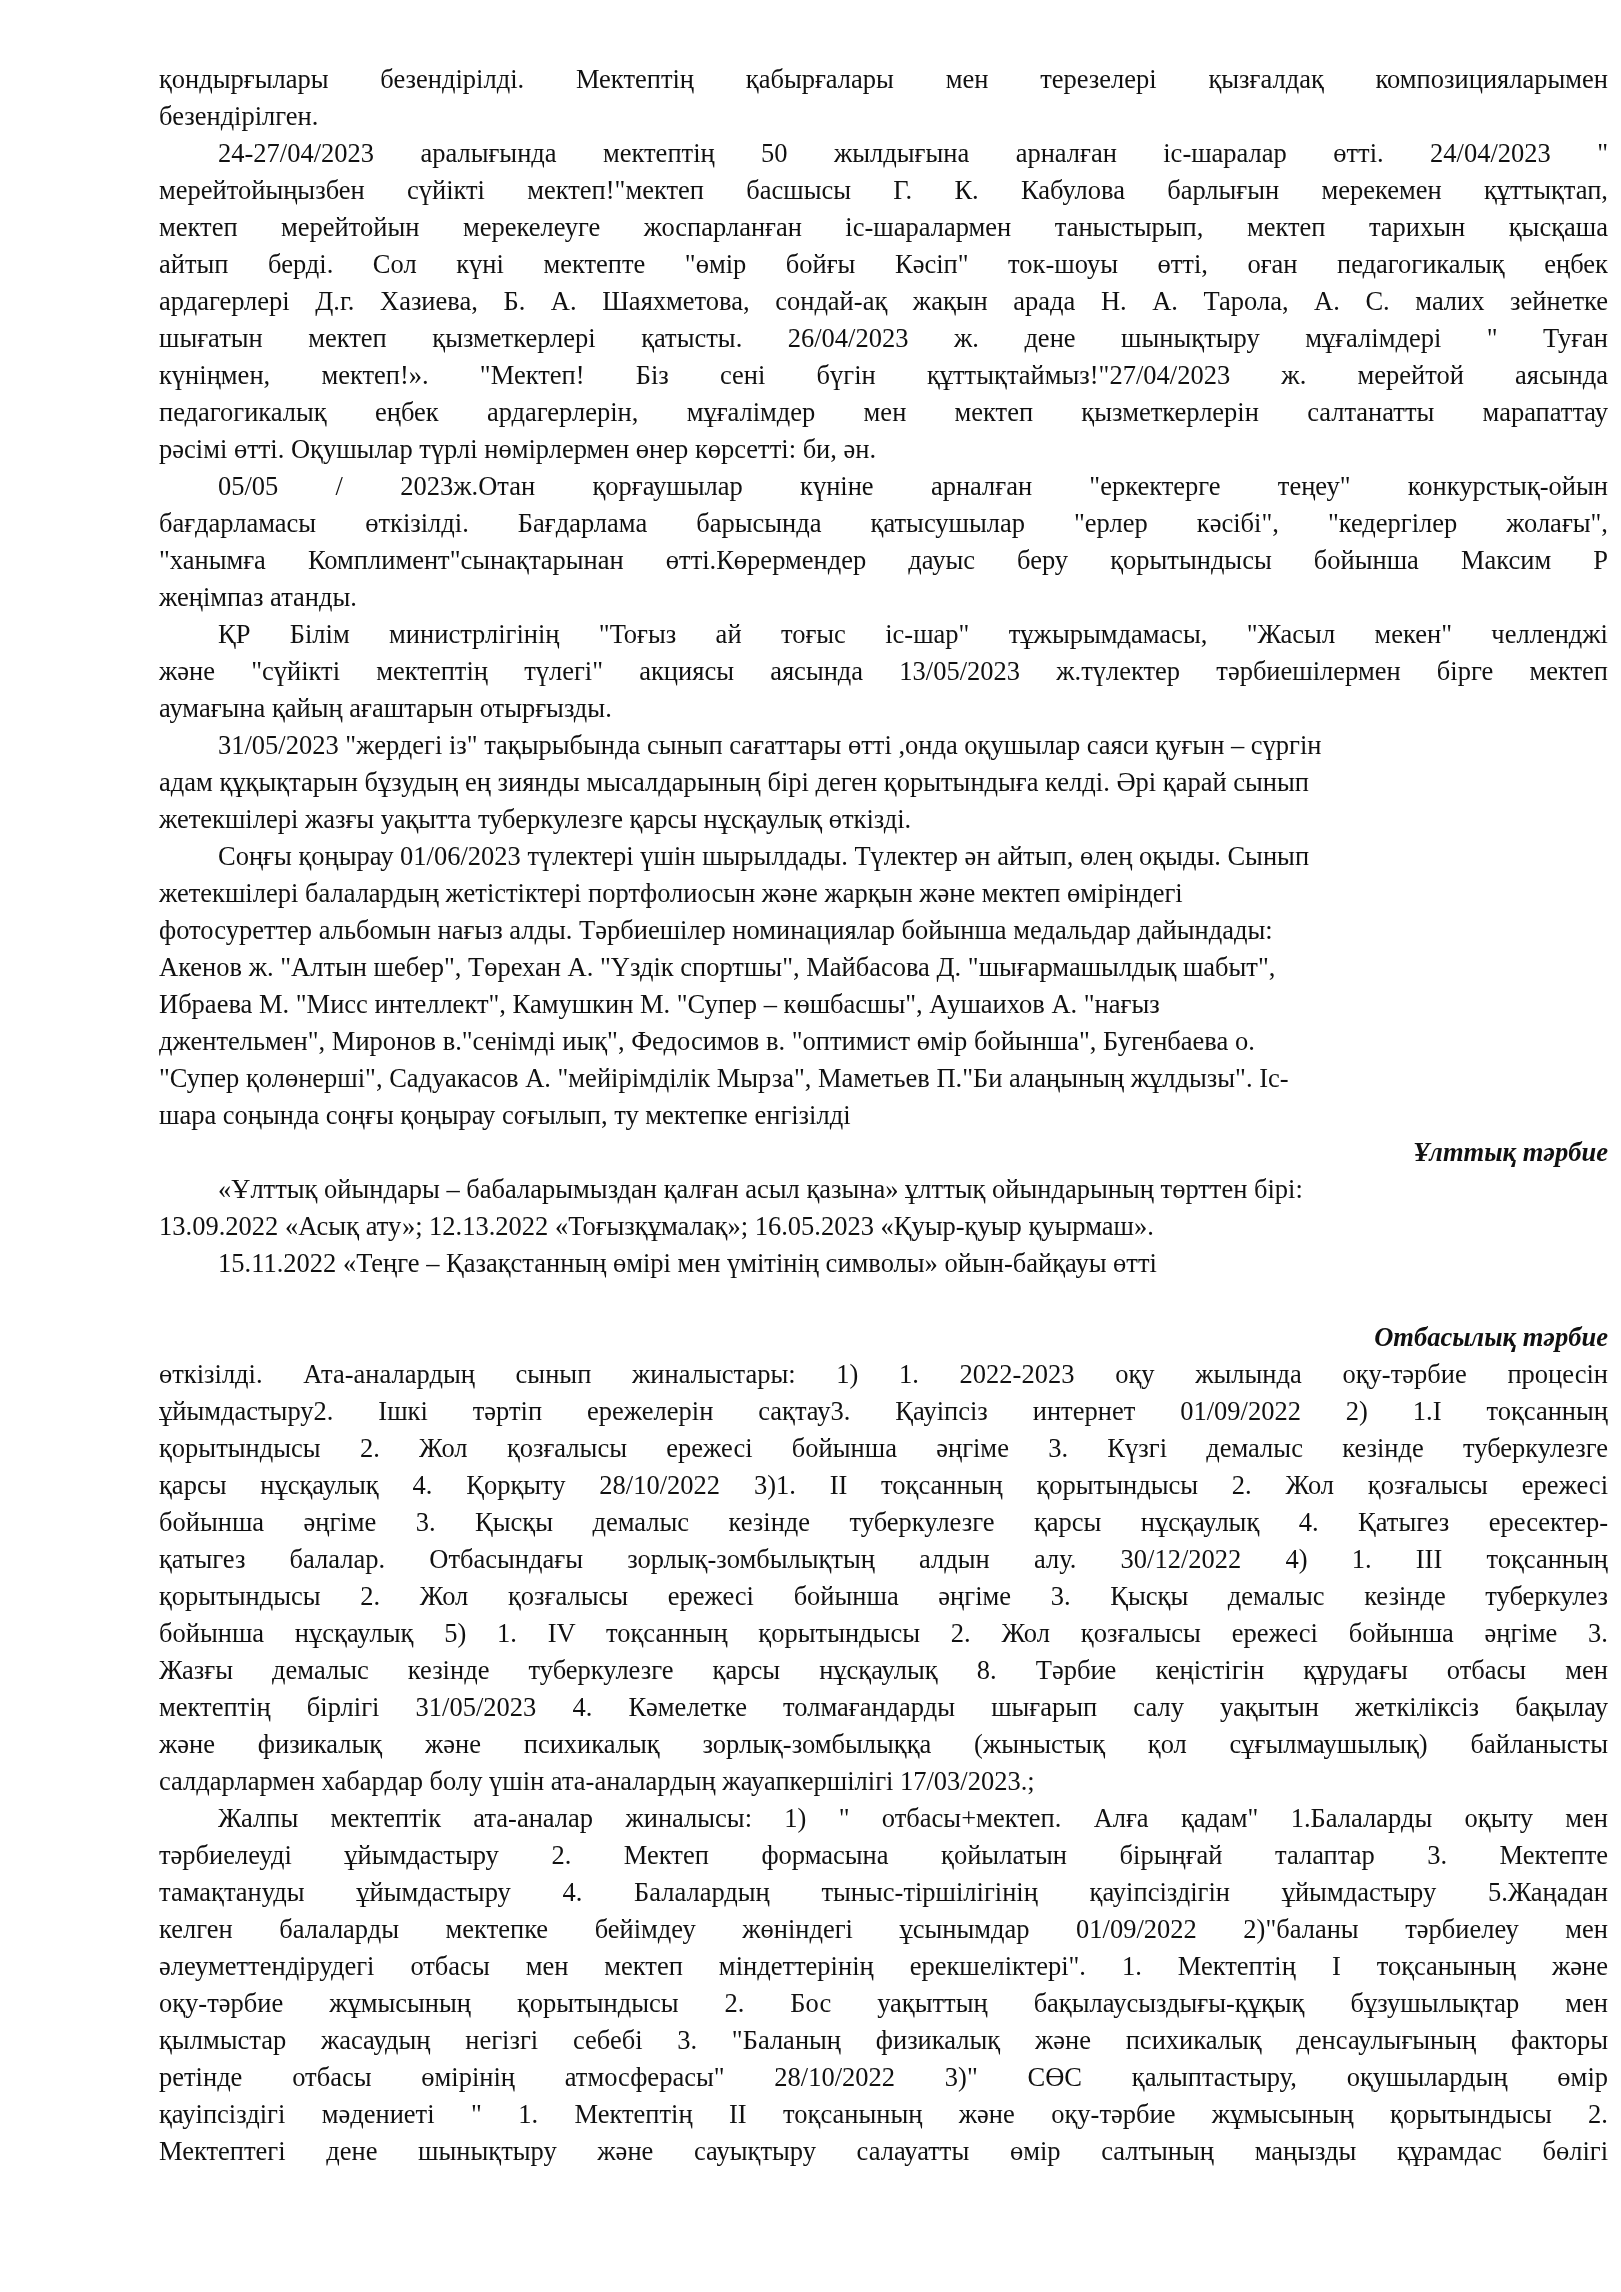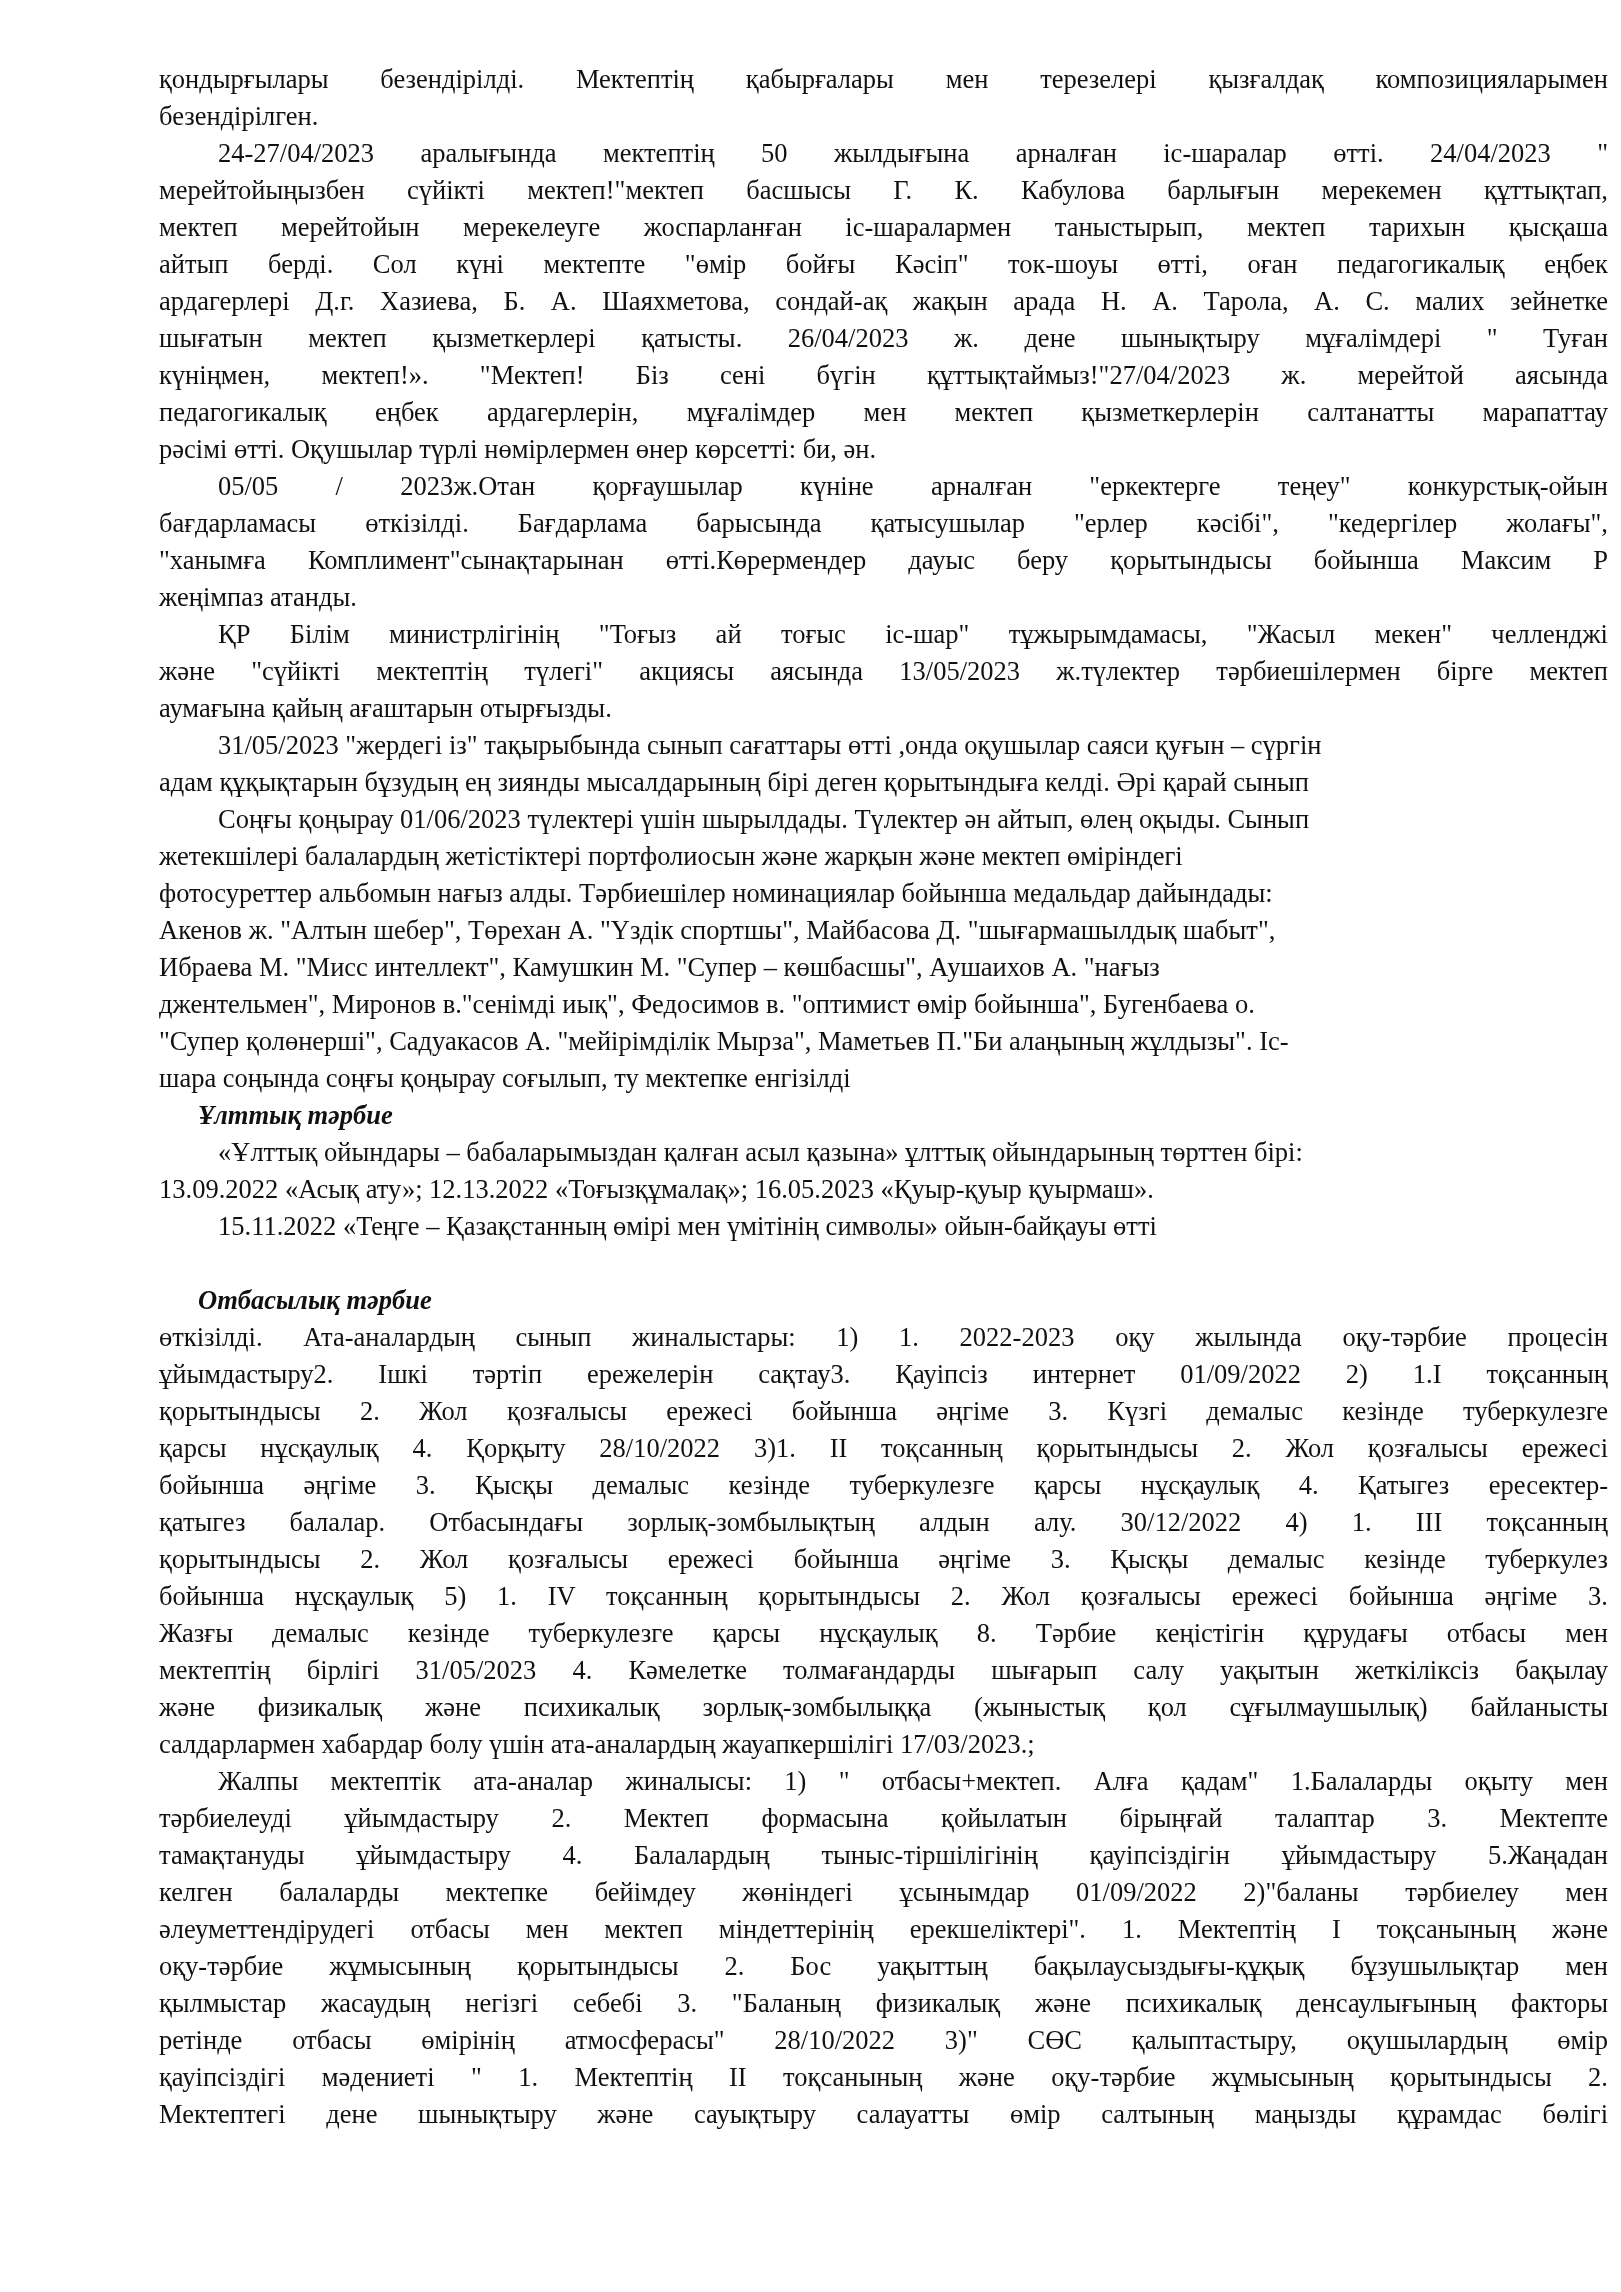--- a/index.html
+++ b/index.html
@@ -6,21 +6,21 @@
   body { width: 1621px; height: 2293px; position: relative; overflow: hidden; }
   .page {
     position: absolute; left: 115px; top: 61px; width: 1449px;
     font-family: "Liberation Serif", "DejaVu Serif", serif;
     font-size: 26.5px; color: #111111; line-height: 37px; margin-left: 44px;
   }
   .line { display: block; white-space: nowrap; height: 37px; overflow: visible; }
   .line.j { text-align: justify; text-align-last: justify; white-space: normal; }
   .line.ind { padding-left: 59px; }
   .heading {
-    display: block; text-align: left; font-weight: bold; font-style: italic;
+    display: block; text-align: right; font-weight: bold; font-style: italic;
     height: 37px; margin-left: 39px;
   }
   .gap { display: block; height: 37px; }
 </style>
 </head>
 <body>
 
 <div class="page" id="page">
     <div>
       <span class="line j">қондырғылары безендірілді. Мектептің қабырғалары мен терезелері қызғалдақ композицияларымен</span>
@@ -44,20 +44,21 @@
       <span class="line">жеңімпаз атанды.</span>
     </div>
     <div>
       <span class="line j ind">ҚР Білім министрлігінің "Тоғыз ай тоғыс іс-шар" тұжырымдамасы, "Жасыл мекен" челленджі</span>
       <span class="line j">және "сүйікті мектептің түлегі" акциясы аясында 13/05/2023 ж.түлектер тәрбиешілермен бірге мектеп</span>
       <span class="line">аумағына қайың ағаштарын отырғызды.</span>
     </div>
     <div>
       <span class="line ind">31/05/2023 "жердегі із" тақырыбында сынып сағаттары өтті ,онда оқушылар саяси қуғын – сүргін</span>
       <span class="line">адам құқықтарын бұзудың ең зиянды мысалдарының бірі деген қорытындыға келді. Әрі қарай сынып</span>
+      <span class="line">жетекшілері жазғы уақытта туберкулезге қарсы нұсқаулық өткізді.</span>
     </div>
     <div>
       <span class="line ind">Соңғы қоңырау 01/06/2023 түлектері үшін шырылдады.  Түлектер ән айтып, өлең оқыды. Сынып</span>
       <span class="line">жетекшілері балалардың жетістіктері портфолиосын және жарқын және мектеп өміріндегі</span>
       <span class="line">фотосуреттер альбомын нағыз алды. Тәрбиешілер номинациялар бойынша медальдар дайындады:</span>
       <span class="line">Акенов ж. "Алтын шебер", Төрехан А. "Үздік спортшы", Майбасова Д. "шығармашылдық шабыт",</span>
       <span class="line">Ибраева М. "Мисс интеллект", Камушкин М. "Супер – көшбасшы", Аушаихов А. "нағыз</span>
       <span class="line">джентельмен", Миронов в."сенімді иық", Федосимов в. "оптимист өмір бойынша", Бугенбаева о.</span>
       <span class="line">"Супер қолөнерші", Садуакасов А. "мейірімділік Мырза", Маметьев П."Би алаңының жұлдызы". Іс-</span>
       <span class="line">шара соңында соңғы қоңырау соғылып, ту мектепке енгізілді</span>

